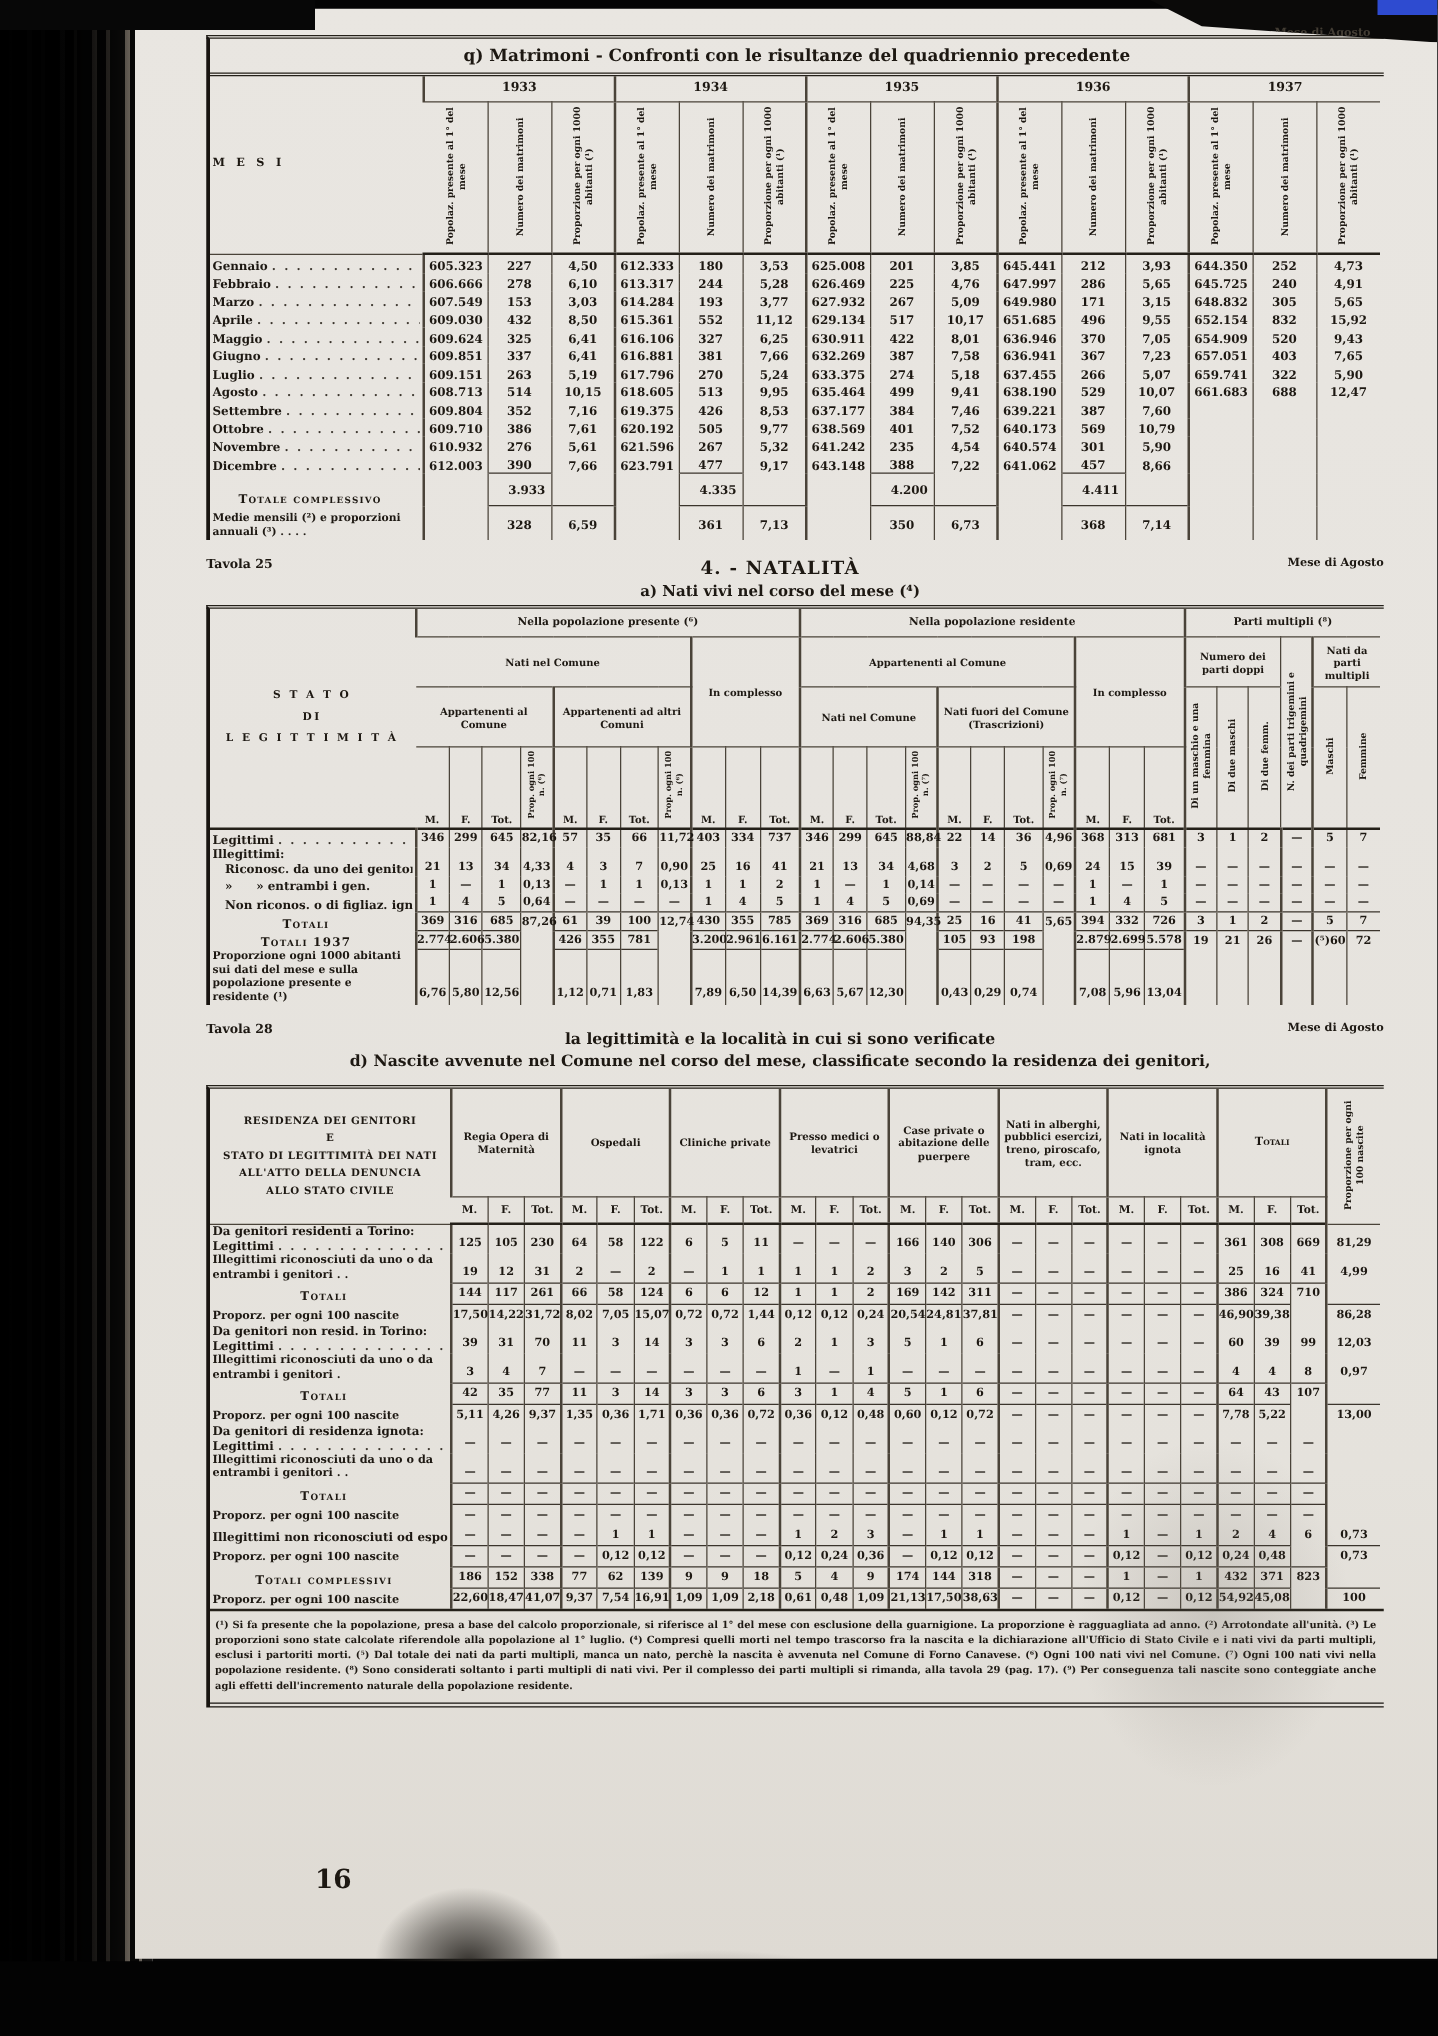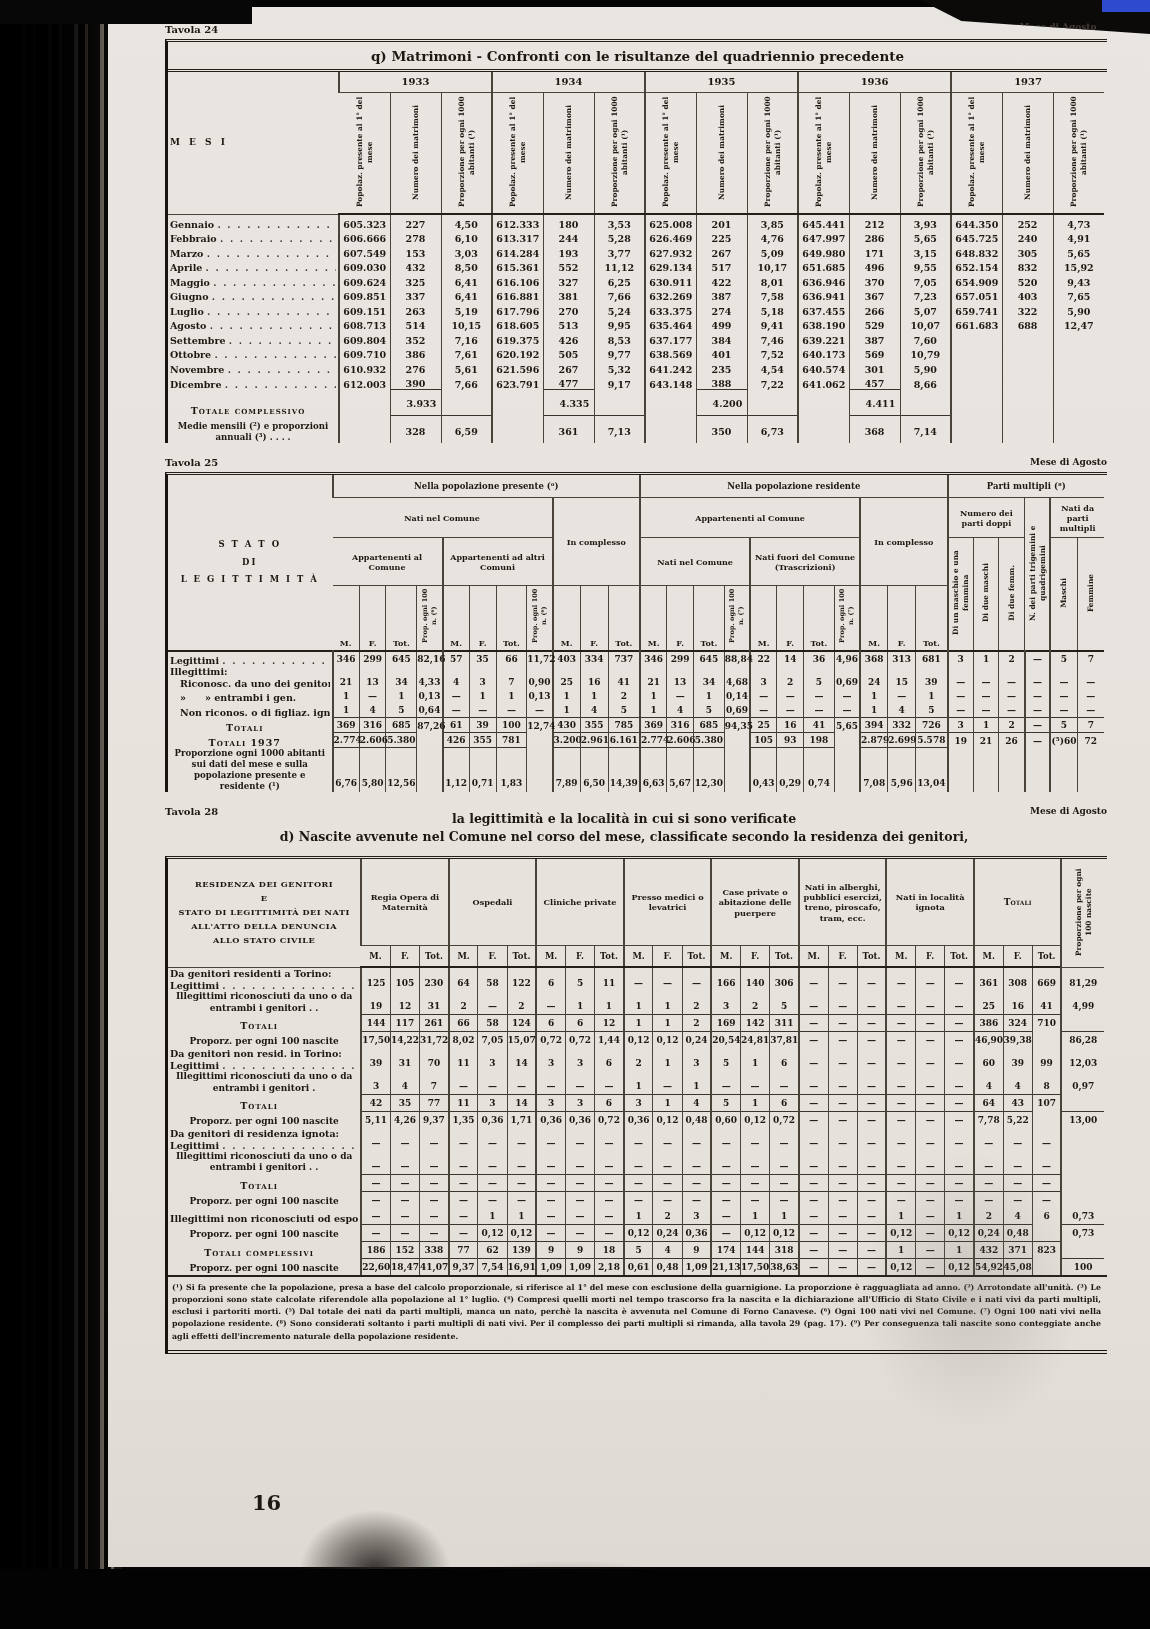--- a/index.html
+++ b/index.html
@@ -48,21 +48,21 @@
   tbody td{font-size:9.5px;font-weight:bold;text-align:center;vertical-align:bottom;}
   .vert{writing-mode:vertical-rl;transform:rotate(180deg);display:inline-block;
         font-size:7.4px;font-weight:bold;line-height:1.3;max-height:112px;}
   .hb{border-left-width:2px !important;}
   .bt{border-top:1.4px solid #3b342c;}
   .stub{text-align:left !important;vertical-align:bottom;padding:0 2px !important;}
   .lb{white-space:nowrap;overflow:hidden;font-size:9.5px;font-weight:bold;}
   .lb.dots::after{content:"\00a0.\00a0\00a0.\00a0\00a0.\00a0\00a0.\00a0\00a0.\00a0\00a0.\00a0\00a0.\00a0\00a0.\00a0\00a0.\00a0\00a0.\00a0\00a0.\00a0\00a0.\00a0\00a0.\00a0\00a0.";color:#38322a;}
   .lb.right{text-align:center;padding-right:10px;}
   .lb.sc{font-variant:small-caps;letter-spacing:1px;}
-  .lb.small{white-space:normal;font-size:8.6px;line-height:1.3;text-align:center;}
+  .lb.small{white-space:normal;font-size:8.6px;line-height:1.3;}
   .lb.ind{padding-left:10px;}
   .sect{font-size:9.5px;font-weight:bold;white-space:nowrap;margin-bottom:1px;}
   .gap td{padding-top:12px;}
   .gap2 td{padding-top:7px;}
 
   
   .t24 thead .yr th{font-size:10px;height:20px;border-bottom:1px solid #4a4339;}
   .t24 thead .vh th{height:120px;border-bottom:2px solid #242019;vertical-align:middle;}
   .t24 tbody td{height:14.5px;}
   .t24 .r-medie td,.t24 .r-totali td{height:auto;}
@@ -93,24 +93,20 @@
   .pageno{position:absolute;left:252px;top:1490px;font-size:21px;font-weight:bold;}
 </style>
 </head>
 <body>
 
 <div class="binding"></div>
 <div class="paper"></div>
 
 <div class="content">
 
-  <div class="tav-line">
-    <span>Tavola 24</span>
-    <span></span>
-  </div>
   <div class="frame">
     <div class="ttl">q) Matrimoni - Confronti con le risultanze del quadriennio precedente</div>
     <table class="t24" style="width:936px">
       <colgroup>
         <col style="width:171px">
         <col span="15" style="width:51px">
       </colgroup>
       <thead>
         <tr class="yr">
           <th rowspan="2" class="stub" style="text-align:center;vertical-align:middle;letter-spacing:3px;font-size:9px">M E S I</th>
@@ -418,20 +414,24 @@
             <td class="hb"></td>
             <td></td>
             <td></td>
           </tr>
         </tbody>
     </table>
   </div>
 
   <div class="tav-line" style="margin-top:14px">
     <span style="align-self:flex-start">Tavola 25</span>
+    <span style="flex:1">
+      <span style="display:block" class="big-title">4. - NATALITÀ</span>
+      <span style="display:block" class="sub-title">a) Nati vivi nel corso del mese (⁴)</span>
+    </span>
     <span class="mese" style="align-self:flex-start">Mese di Agosto</span>
   </div>
   <div class="frame">
     <table class="t25" style="width:936px">
       <colgroup>
         <col style="width:160px">
         <col style="width:26px">
           <col style="width:26px">
           <col style="width:30px">
           <col style="width:25px">

